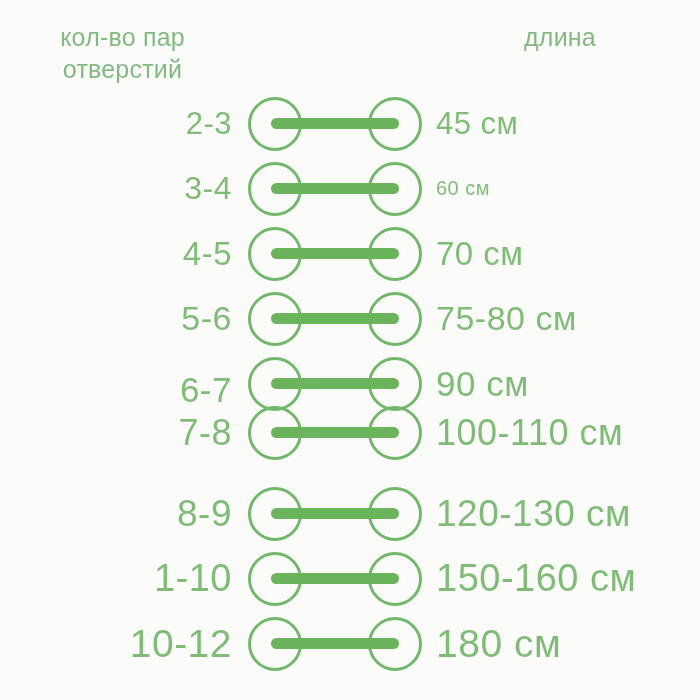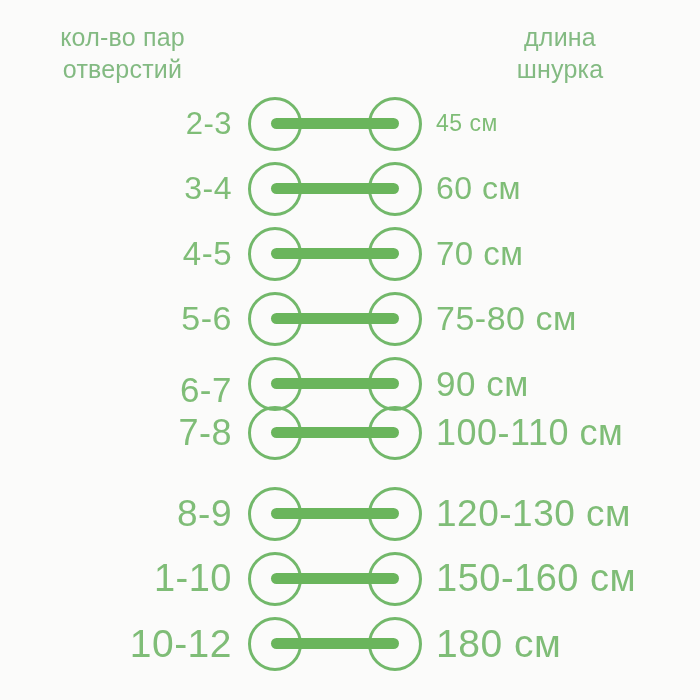--- a/index.html
+++ b/index.html
@@ -112,46 +112,45 @@
 <div id="shoelace-chart">
 
   <div class="chart-header">
     <div class="header-cell header-cell-pairs">
       <span>кол-во пар</span>
       <span>отверстий</span>
     </div>
     <div class="header-cell header-cell-spacer"></div>
     <div class="header-cell header-cell-length">
       <span>длина</span>
-      <span>шнурка</span>
     </div>
   </div>
 
   <div class="rows-area">
       <div class="chart-row" style="top: -1px;">
         <div class="cell-pairs" style="font-size: 31px;">2-3</div>
         <div class="cell-icon">
           <svg class="lace-icon" width="176" height="56" viewBox="0 0 176 56">
             <circle cx="28" cy="28" r="25.5" fill="none" stroke="#72b86a" stroke-width="3"></circle>
             <circle cx="148" cy="28" r="25.5" fill="none" stroke="#72b86a" stroke-width="3"></circle>
             <rect x="24" y="22" width="128" height="11" rx="5.5" fill="#6ab55c"></rect>
           </svg>
         </div>
-        <div class="cell-length" style="font-size: 23px;">45 см</div>
+        <div class="cell-length" style="font-size: 31px;">45 см</div>
       </div>
       <div class="chart-row" style="top: 64px;">
         <div class="cell-pairs" style="font-size: 32px;">3-4</div>
         <div class="cell-icon">
           <svg class="lace-icon" width="176" height="56" viewBox="0 0 176 56">
             <circle cx="28" cy="28" r="25.5" fill="none" stroke="#72b86a" stroke-width="3"></circle>
             <circle cx="148" cy="28" r="25.5" fill="none" stroke="#72b86a" stroke-width="3"></circle>
             <rect x="24" y="22" width="128" height="11" rx="5.5" fill="#6ab55c"></rect>
           </svg>
         </div>
-        <div class="cell-length" style="font-size: 32px;">60 см</div>
+        <div class="cell-length" style="font-size: 20px;">60 см</div>
       </div>
       <div class="chart-row" style="top: 129px;">
         <div class="cell-pairs" style="font-size: 33px;">4-5</div>
         <div class="cell-icon">
           <svg class="lace-icon" width="176" height="56" viewBox="0 0 176 56">
             <circle cx="28" cy="28" r="25.5" fill="none" stroke="#72b86a" stroke-width="3"></circle>
             <circle cx="148" cy="28" r="25.5" fill="none" stroke="#72b86a" stroke-width="3"></circle>
             <rect x="24" y="22" width="128" height="11" rx="5.5" fill="#6ab55c"></rect>
           </svg>
         </div>

